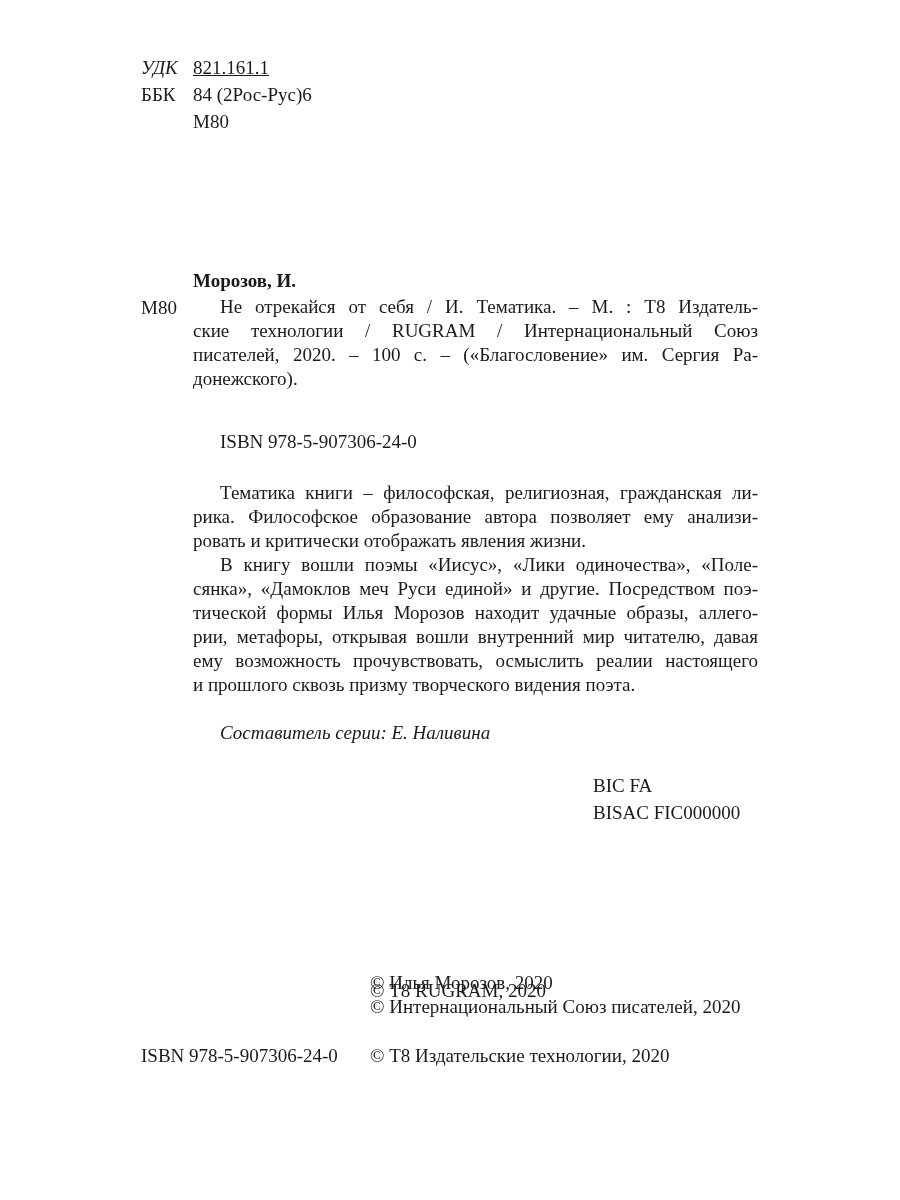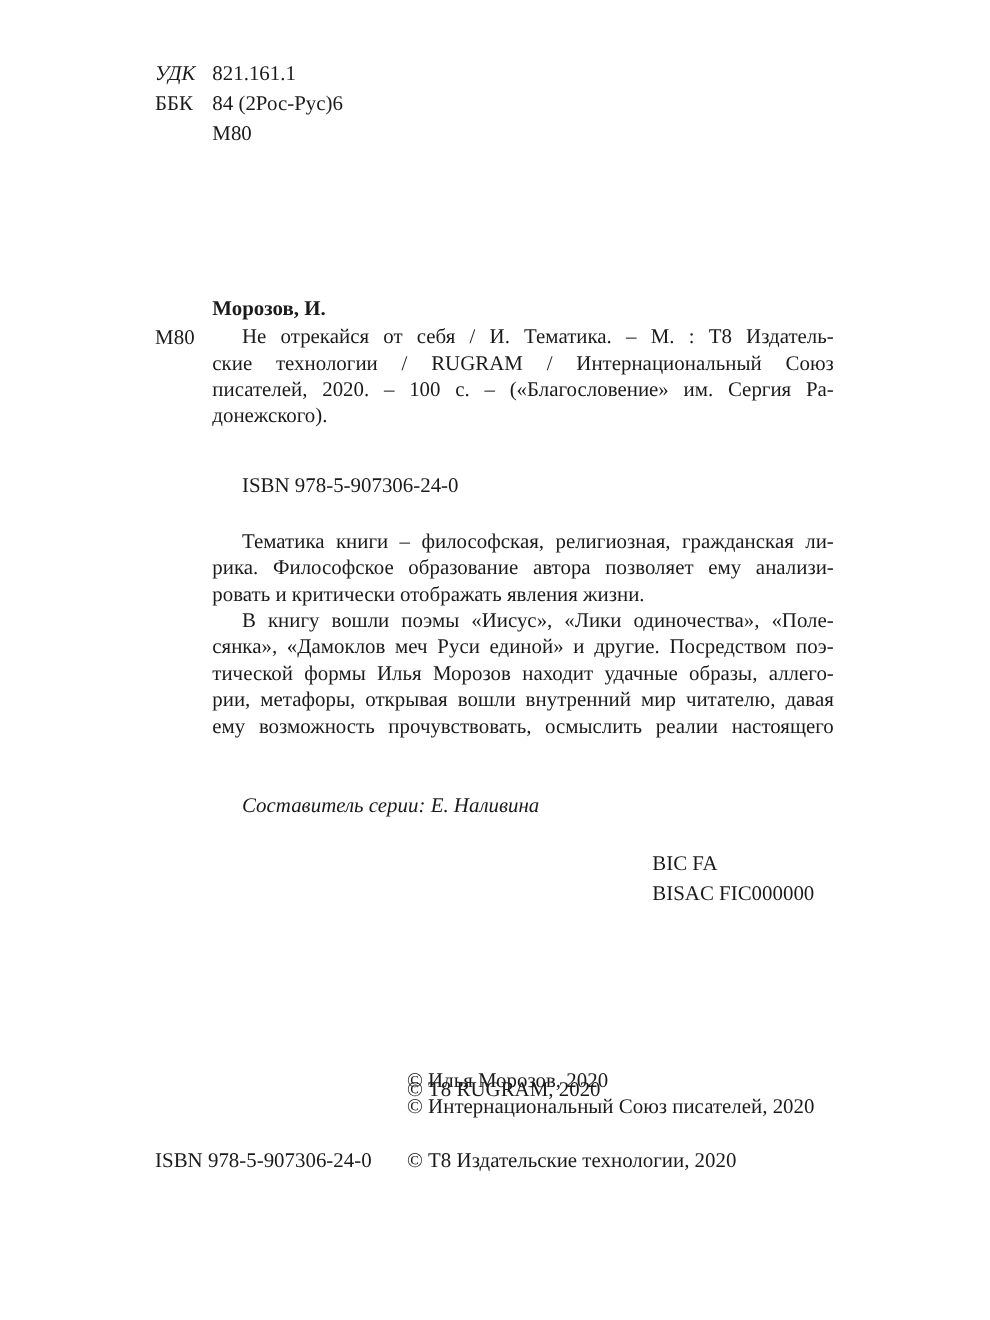--- a/index.html
+++ b/index.html
@@ -17,21 +17,21 @@
   .just { text-align: justify; text-align-last: justify; }
   .italic { font-style: italic; text-align: right; }
 </style>
 </head>
 <body>
 
 <div>
 
   <div>
     <div class="abs label" style="top:57px;font-style:italic;">УДК</div>
-    <div class="abs val" style="top:57px;">821.161.1</div>
+    <div class="abs val" style="top:57px;text-decoration:underline;">821.161.1</div>
     <div class="abs label" style="top:84px;">ББК</div>
     <div class="abs val" style="top:84px;">84 (2Рос-Рус)6</div>
     <div class="abs val" style="top:111px;">М80</div>
   </div>
 
   <div>
     <div class="abs val bold" style="top:270px;">Морозов, И.</div>
     <div class="abs label" style="top:297px;">М80</div>
     <div class="para-block" style="top:295px;">
       <div class="line just" style="margin-left:27px;">Не отрекайся от себя / И. Тематика. – М. : Т8 Издатель-</div>
@@ -47,20 +47,21 @@
       <div class="line just" style="margin-left:27px;">Тематика книги – философская, религиозная, гражданская ли-</div>
       <div class="line just">рика. Философское образование автора позволяет ему анализи-</div>
       <div class="line">ровать и критически отображать явления жизни.</div>
     </div>
     <div class="para-block" style="top:553px;">
       <div class="line just" style="margin-left:27px;">В книгу вошли поэмы «Иисус», «Лики одиночества», «Поле-</div>
       <div class="line just">сянка», «Дамоклов меч Руси единой» и другие. Посредством поэ-</div>
       <div class="line just">тической формы Илья Морозов находит удачные образы, аллего-</div>
       <div class="line just">рии, метафоры, открывая вошли внутренний мир читателю, давая</div>
       <div class="line just">ему возможность прочувствовать, осмыслить реалии настоящего</div>
+      <div class="line">и прошлого сквозь призму творческого видения поэта.</div>
     </div>
     <div class="abs italic" style="left:220px; top:722px;">Составитель серии: Е. Наливина</div>
   </div>
 
   <div>
     <div class="abs" style="left:593px; top:775px;">BIC FA</div>
     <div class="abs" style="left:593px; top:802px;">BISAC FIC000000</div>
   </div>
 
   <div>

